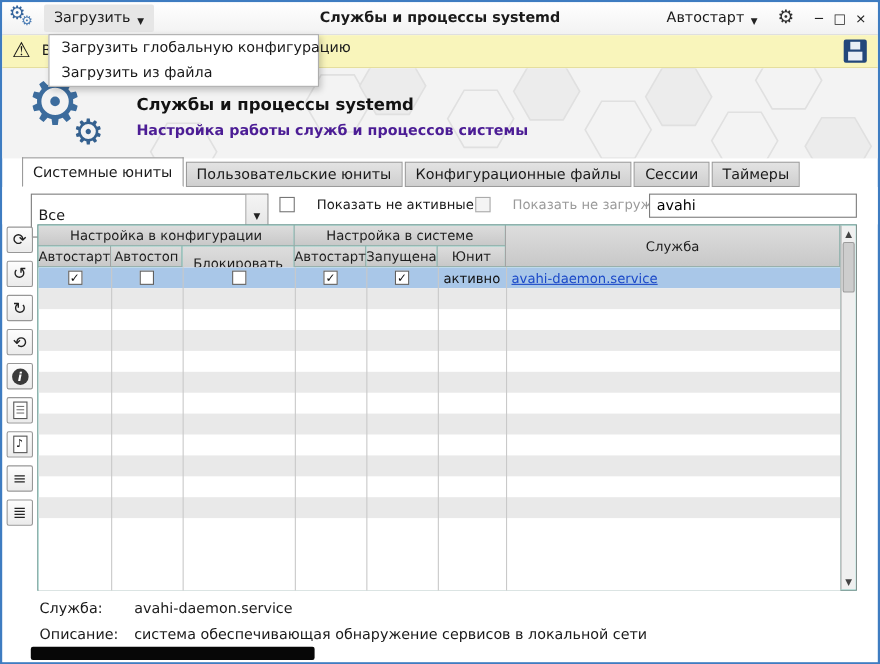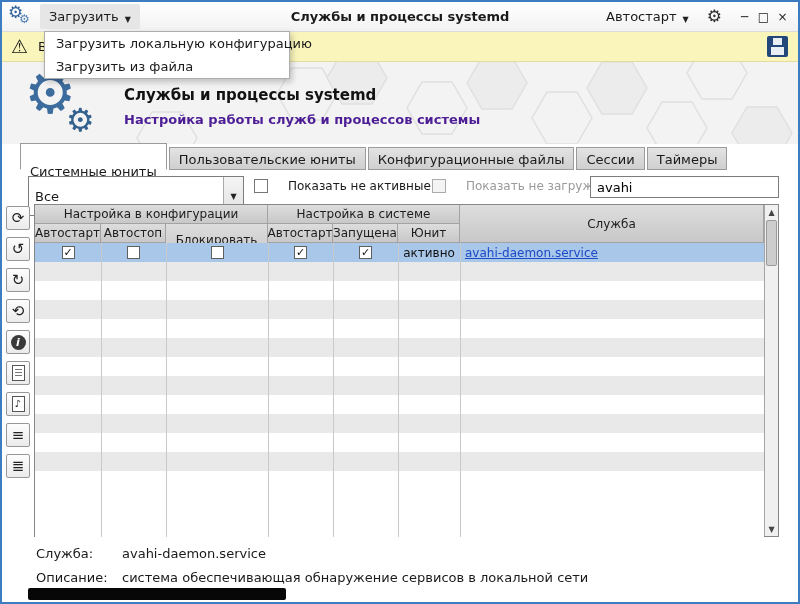--- a/index.html
+++ b/index.html
@@ -38,21 +38,21 @@
   .banner-title{position:absolute;left:122px;top:24px;font-size:15px;font-weight:bold;color:#121212}
   .banner-subtitle{position:absolute;left:122px;top:50px;font-size:13px;font-weight:bold;color:#4c1d95}
 
   
   .menu-popup{position:absolute;left:42px;top:29px;width:246px;background:#fff;border:1px solid #adadad;box-shadow:2px 3px 6px rgba(0,0,0,.22);z-index:60}
   .menu-item{padding:4px 11px;font-size:13px;line-height:15px;white-space:nowrap}
 
   
   .tabs{position:absolute;left:18px;top:141px;height:27px;display:flex;align-items:flex-end;z-index:2}
   .tab{border:1px solid #9b9b9b;background:linear-gradient(#e3e3e3,#cfcfcf);padding:4px 9px 3px;font-size:13px;height:23px;margin-right:2px;white-space:nowrap}
-  .tab.active{background:#fff;height:27px;padding-top:20px;border-bottom:1px solid #fff}
+  .tab.active{background:#fff;height:27px;padding-top:6px;border-bottom:1px solid #fff}
 
   
   .filters{position:absolute;left:0;top:168px;width:796px;height:34px;background:#fff}
   .combo{position:absolute;left:26px;top:6px;width:216px;height:40px;border:1px solid #7c7c7c;background:#fff;display:flex;align-items:center}
   .combo .val{flex:1;padding-left:6px;font-size:13px}
   .combo .arrow{width:20px;height:100%;border-left:1px solid #a9a9a9;display:flex;align-items:center;justify-content:center;font-size:8px;color:#222;background:linear-gradient(#f4f4f4,#e2e2e2)}
   .cb{width:14px;height:14px;border:1px solid #767676;background:#fff;display:inline-block;vertical-align:-2px;flex:none}
   .cb.disabled{border-color:#ababab;background:#f4f4f4}
   .cb-wrap{position:absolute;top:9px;display:flex;align-items:center;gap:20px;font-size:12px}
   .cb-wrap.one{left:252px}
@@ -144,21 +144,21 @@
     </svg>
     <div class="banner-gears">
       <span class="g1">⚙</span>
       <span class="g2">⚙</span>
     </div>
     <div class="banner-title">Службы и процессы systemd</div>
     <div class="banner-subtitle">Настройка работы служб и процессов системы</div>
   </div>
 
   <div class="menu-popup">
-    <div class="menu-item">Загрузить локальную конфигурацию</div>
+    <div class="menu-item">Загрузить глобальную конфигурацию</div>
     <div class="menu-item">Загрузить из файла</div>
   </div>
 
   <div class="tabs">
     <div class="tab active">Системные юниты</div>
     <div class="tab">Пользовательские юниты</div>
     <div class="tab">Конфигурационные файлы</div>
     <div class="tab">Сессии</div>
     <div class="tab">Таймеры</div>
   </div>

